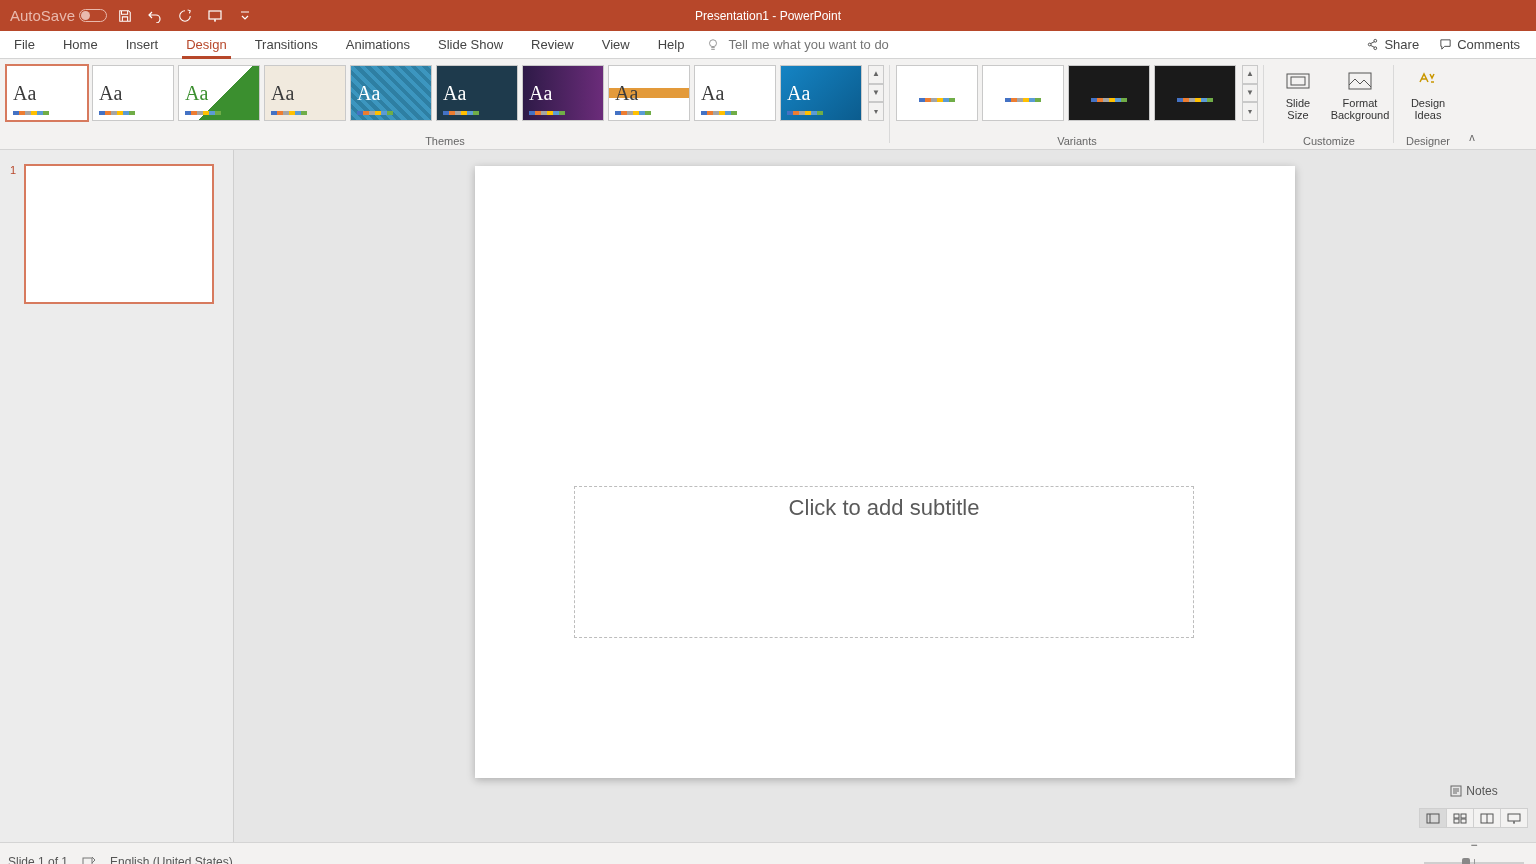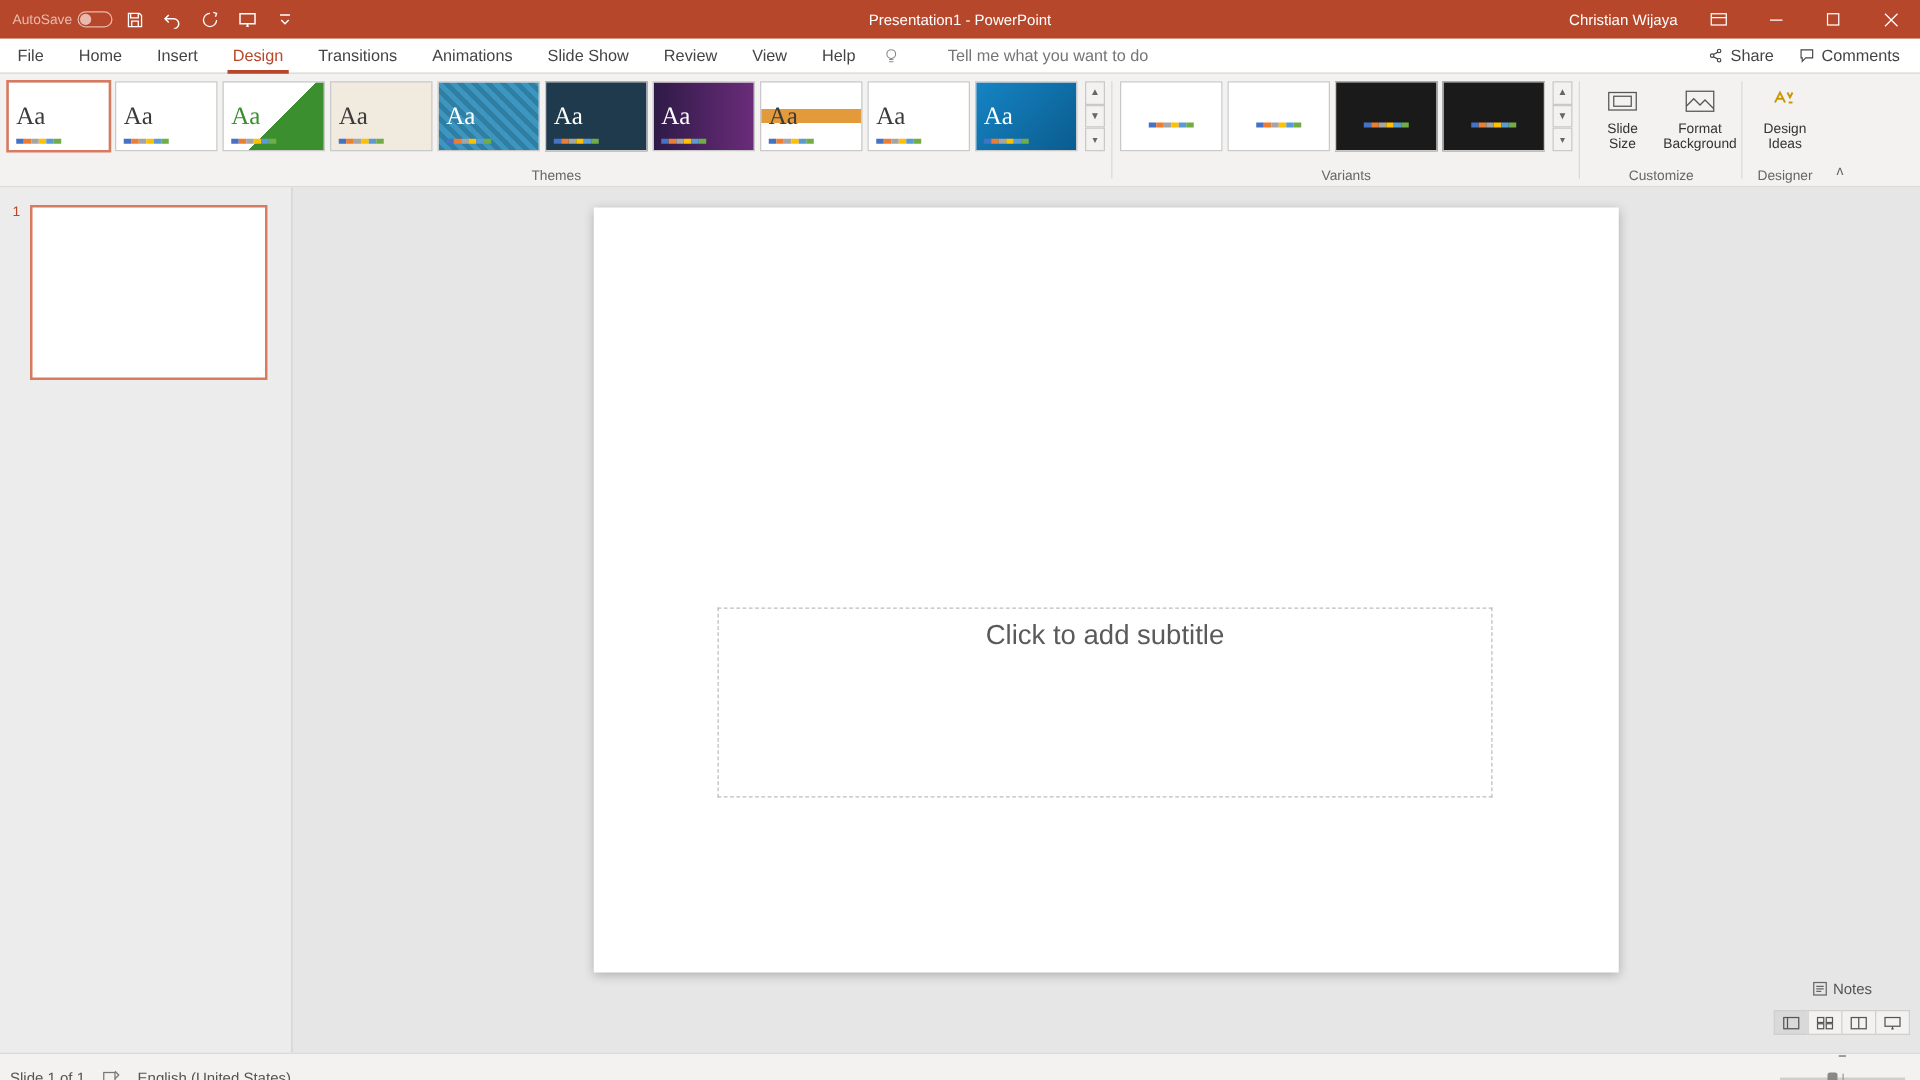--- a/index.html
+++ b/index.html
@@ -1,37 +1,37 @@
 <!DOCTYPE html>
 <html><head>
 <meta charset="utf-8">
 <style>
 * { box-sizing: border-box; margin: 0; padding: 0; font-family: "Segoe UI", Arial, sans-serif; }
 html, body { width: 1536px; height: 864px; overflow: hidden; background: #fff; }
 
 
 .titlebar { height: 31px; background: #b7472a; display: flex; align-items: center; color: #fff; font-size: 12px; position: relative; }
 .titlebar .left { display: flex; align-items: center; gap: 6px; padding-left: 10px; }
-.autosave { display: flex; align-items: center; gap: 4px; color: #e9b9ad; font-size: 11px; }
+.autosave { display: flex; align-items: center; gap: 4px; color: #e9b9ad; font-size: 15px; }
 .autosave-toggle { width: 28px; height: 13px; border: 1px solid #e9b9ad; border-radius: 7px; position: relative; }
 .autosave-toggle::after { content: ""; position: absolute; left: 1px; top: 1px; width: 9px; height: 9px; border-radius: 50%; background: #e9b9ad; }
 .qat-btn { width: 24px; height: 24px; display: flex; align-items: center; justify-content: center; cursor: pointer; }
 .qat-btn svg { stroke: #fff; fill: none; }
 .titlebar .center { position: absolute; left: 50%; transform: translateX(-50%); font-size: 12px; }
 .titlebar .right { margin-left: auto; display: flex; align-items: center; height: 100%; }
 .user-name { padding: 0 10px; font-size: 12px; }
 .win-btn { width: 46px; height: 31px; display: flex; align-items: center; justify-content: center; cursor: pointer; }
 
 
 .tabstrip { height: 28px; background: #fff; border-bottom: 1px solid #d4d4d4; display: flex; align-items: stretch; font-size: 13px; color: #444; position: relative; }
 .tabstrip .tab { padding: 0 14px; display: flex; align-items: center; cursor: pointer; }
 .tabstrip .tab.active { color: #b7472a; position: relative; }
 .tabstrip .tab.active::after { content: ""; position: absolute; left: 10px; right: 10px; bottom: -1px; height: 3px; background: #b7472a; }
 .tell-me { display: flex; align-items: center; gap: 8px; color: #777; margin-left: 8px; }
-.tell-me input { border: none; outline: none; font-size: 13px; color: #444; width: 220px; background: transparent; text-align: center; }
+.tell-me input { border: none; outline: none; font-size: 13px; color: #444; width: 220px; background: transparent; }
 .tabstrip .right-links { margin-left: auto; display: flex; align-items: center; gap: 4px; padding-right: 8px; }
 .right-link { display: flex; align-items: center; gap: 5px; color: #444; padding: 0 8px; cursor: pointer; font-size: 13px; }
 
 
 .ribbon { height: 91px; background: #f3f2f1; border-bottom: 1px solid #d4d4d4; display: flex; align-items: stretch; }
 .ribbon-group { position: relative; padding: 6px 6px 18px 6px; display: flex; align-items: flex-start; gap: 6px; }
 .ribbon-group::after { content: ""; position: absolute; right: 0; top: 6px; bottom: 6px; width: 1px; background: #d9d9d9; }
 .ribbon-group.noborder::after { display: none; }
 .group-label { position: absolute; bottom: 2px; left: 0; right: 0; text-align: center; font-size: 11px; color: #666; }
 
@@ -103,44 +103,20 @@
           <path d="M7 12h2M8 10v2" stroke-width="1.2"></path>
         </svg>
       </div>
     <div class="qat-btn">
         <svg width="10" height="10" viewBox="0 0 10 10">
           <path d="M1 1h8M2 5l3 3 3-3" stroke-width="1.2"></path>
         </svg>
       </div>
   </div>
   <div class="center">Presentation1 - PowerPoint</div>
-  <div class="right">
-    <span class="user-name">Christian Wijaya</span>
-    <div class="win-btn">
-        <svg width="14" height="12" viewBox="0 0 14 12" stroke="#fff" fill="none">
-          <rect x="1" y="1" width="12" height="9"></rect>
-          <path d="M1 4h12"></path>
-        </svg>
-      </div>
-    <div class="win-btn">
-        <svg width="12" height="12" stroke="#fff">
-          <path d="M1 6h10"></path>
-        </svg>
-      </div>
-    <div class="win-btn">
-        <svg width="12" height="12" stroke="#fff" fill="none">
-          <rect x="1" y="1" width="9" height="9"></rect>
-        </svg>
-      </div>
-    <div class="win-btn close">
-        <svg width="12" height="12" stroke="#fff">
-          <path d="M1 1l10 10M11 1L1 11"></path>
-        </svg>
-      </div>
-  </div>
 </div>
 
 <div class="tabstrip">
   <div class="tab">File</div>
   <div class="tab">Home</div>
   <div class="tab">Insert</div>
   <div class="tab active">Design</div>
   <div class="tab">Transitions</div>
   <div class="tab">Animations</div>
   <div class="tab">Slide Show</div>

